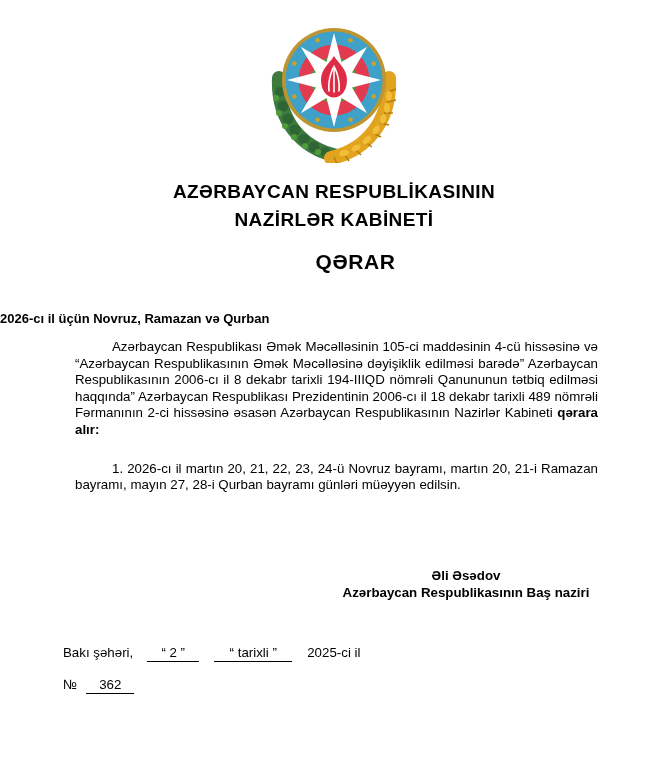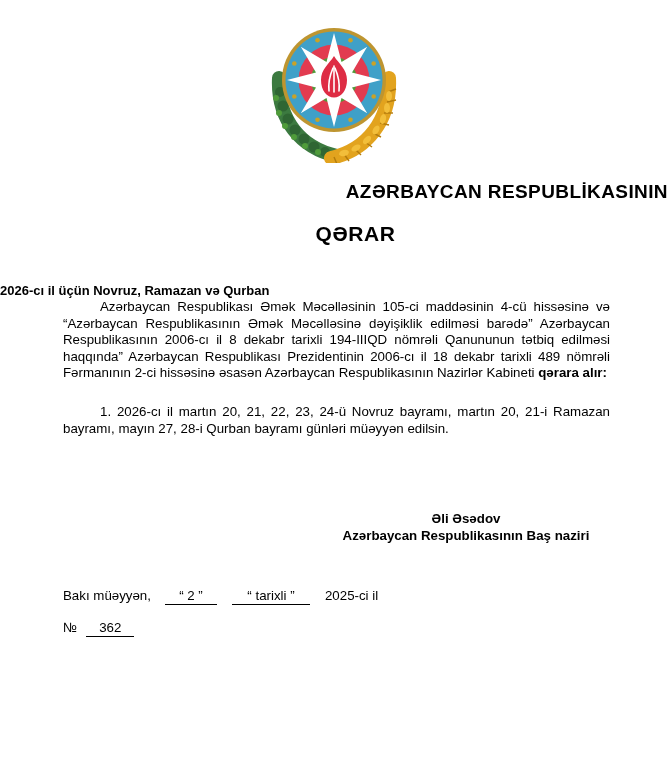--- a/index.html
+++ b/index.html
@@ -12,21 +12,21 @@
     font-family: "Liberation Sans", "DejaVu Sans", sans-serif;
     color: #000;
     overflow: hidden;
   }
   .emblem-wrap {
     width: 150px;
     margin: 18px auto 0 auto;
   }
   .org-name {
     margin-top: 11px;
-    text-align: right;
+    text-align: center;
     font-weight: bold;
     font-size: 19px;
     line-height: 28px;
     letter-spacing: 0.4px;
   }
   .doc-type {
     margin-top: 16px;
     text-align: center;
     font-weight: bold;
     font-size: 21px;
@@ -40,21 +40,21 @@
     font-size: 13px;
     line-height: 16px;
   }
   .body-text {
     padding: 0 58px 0 63px;
     font-size: 13.3px;
     line-height: 16.6px;
     text-align: justify;
   }
   .preamble { margin-top: 38px; }
-  .para { text-indent: 37px; margin: 0; }
+  .para { text-indent: 37px; margin: 12px; }
   .item1 { margin-top: 22px; }
   .item2 { margin-top: 16px; }
   .bold-inline { font-weight: bold; }
   .signature {
     margin: 73px 52px 10px auto;
     width: 300px;
     text-align: center;
     font-weight: bold;
     font-size: 13.3px;
     line-height: 17px;
@@ -155,40 +155,41 @@
       <g stroke="#FFFFFF" stroke-width="1.6" fill="none" stroke-linecap="round">
         <path d="M70,73 C69,64 71,57 74,50"></path>
         <path d="M75,74 C75,65 75,58 75,48"></path>
         <path d="M80,73 C81,64 79,57 76,50"></path>
       </g>
     </svg>
   </div>
 
   <div class="org-name">
     <div>AZƏRBAYCAN RESPUBLİKASININ</div>
+    <div>NAZİRLƏR KABİNETİ</div>
   </div>
 
   <div class="doc-type">QƏRAR</div>
 
   <div class="subject">
     <div>2026-cı il üçün Novruz, Ramazan və Qurban</div>
   </div>
 
   <div class="body-text">
     <p class="para preamble"><span>Azərbaycan Respublikası Əmək Məcəlləsinin 105-ci maddəsinin 4-cü hissəsinə və “Azərbaycan Respublikasının Əmək Məcəlləsinə dəyişiklik edilməsi barədə” Azərbaycan Respublikasının 2006-cı il 8 dekabr tarixli 194-IIIQD nömrəli Qanununun tətbiq edilməsi haqqında” Azərbaycan Respublikası Prezidentinin 2006-cı il 18 dekabr tarixli 489 nömrəli Fərmanının 2-ci hissəsinə əsasən Azərbaycan Respublikasının Nazirlər Kabineti </span><span class="bold-inline">qərara alır:</span></p>
     <p class="para item1">1. 2026-cı il martın 20, 21, 22, 23, 24-ü Novruz bayramı, martın 20, 21-i Ramazan bayramı, mayın 27, 28-i Qurban bayramı günləri müəyyən edilsin.</p>
   </div>
 
   <div class="signature">
     <div>Əli Əsədov</div>
     <div>Azərbaycan Respublikasının Baş naziri</div>
   </div>
 
   <div class="footer-line1">
-    <span>Bakı müəyyən,</span>
+    <span>Bakı şəhəri,</span>
     <span class="blank-field day-field">“ 2 ”</span>
     <span class="blank-field month-field">“ tarixli ”</span>
     <span class="year-label">2025-ci il</span>
   </div>
 
   <div class="footer-line2">
     <span>№</span>
     <span class="blank-field num-field">362</span>
   </div>
 

